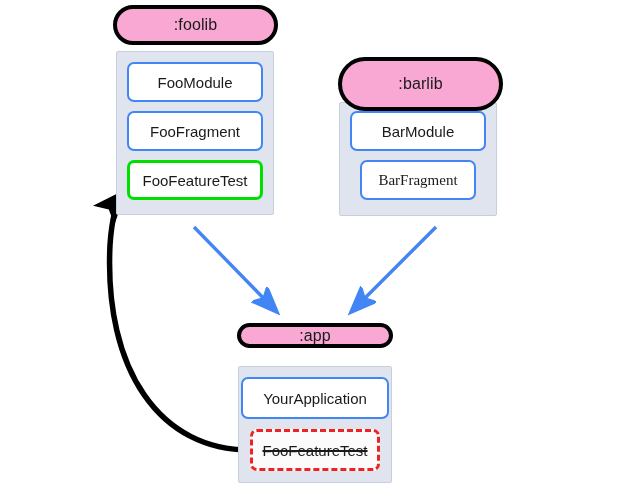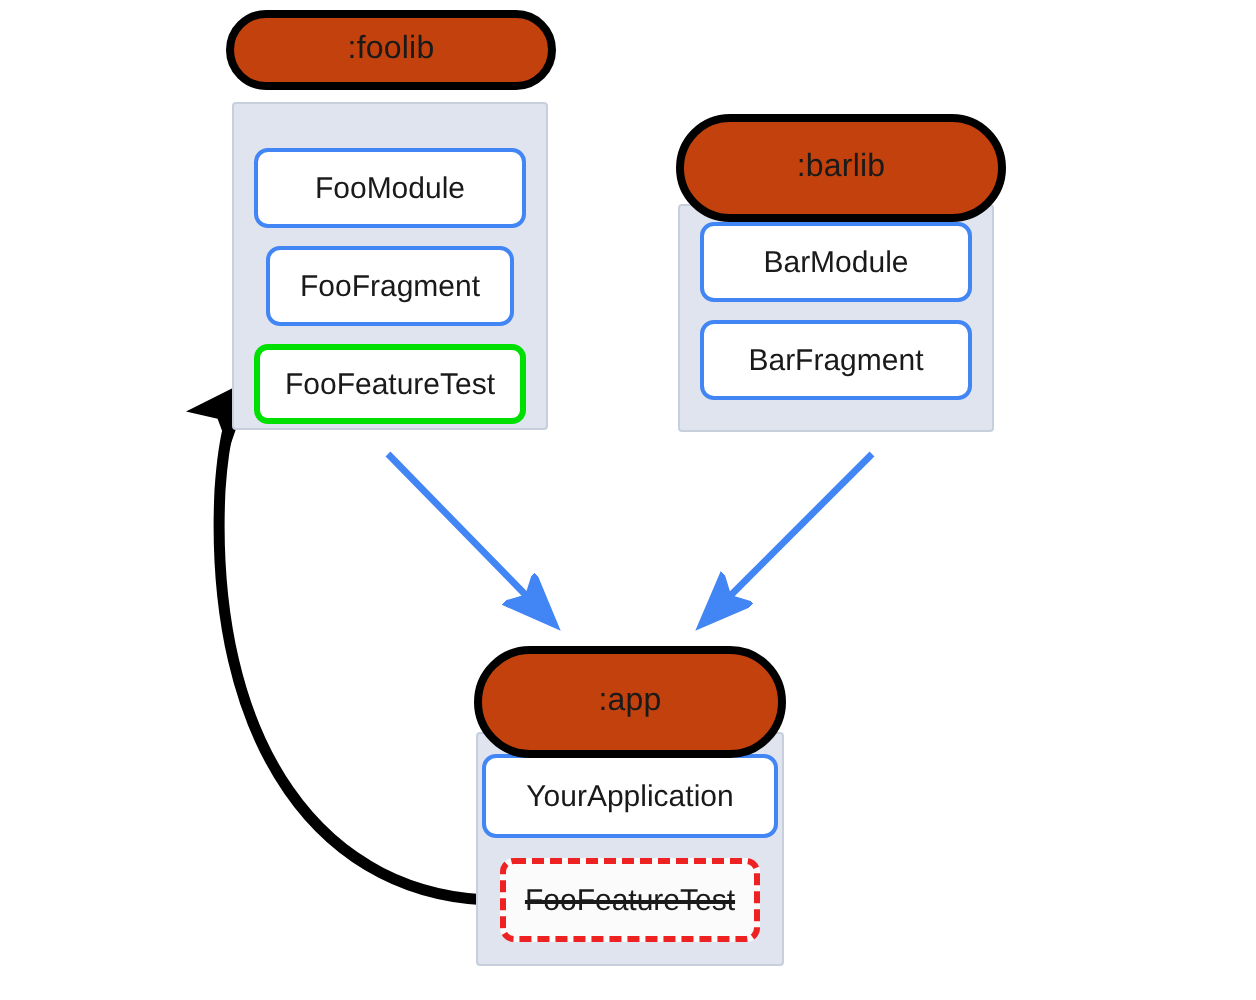--- a/index.html
+++ b/index.html
@@ -23,21 +23,21 @@
     top: 0;
     width: 628px;
     height: 500px;
     pointer-events: none;
   }
 
   
   .module-pill {
     position: absolute;
     box-sizing: border-box;
-    background: #c2410c;
+    background: #f9a8d4;
     border: 4px solid #000000;
     border-radius: 999px;
     display: flex;
     align-items: center;
     justify-content: center;
     font-size: 16px;
     color: #1a1a1a;
     letter-spacing: 0.1px;
     z-index: 5;
   }
@@ -100,46 +100,46 @@
 
     <line x1="436" y1="227" x2="351" y2="312" stroke="#4285f4" stroke-width="3.4" marker-end="url(#blue-head)"></line>
 
     <path d="M 253 450 C 160 452, 104 370, 110 245 C 112 215, 117 200, 124 192" fill="none" stroke="#000000" stroke-width="5.5" stroke-linecap="round" marker-end="url(#black-head)"></path>
   </svg>
 
   <div class="module-pill" style="left:113px; top:5px; width:165px; height:40px;">
     <span>:foolib</span>
   </div>
 
-  <div class="module-body" style="left:116px; top:51px; width:158px; height:164px; padding-top:22px; gap:9px;">
+  <div class="module-body" style="left:116px; top:51px; width:158px; height:164px; padding-top:10px; gap:9px;">
     <div class="class-box blue" style="width:136px; height:40px;">
       <span>FooModule</span>
     </div>
-    <div class="class-box blue" style="width:124px; height:40px;">
+    <div class="class-box blue" style="width:136px; height:40px;">
       <span>FooFragment</span>
     </div>
     <div class="class-box green" style="width:136px; height:40px;">
       <span>FooFeatureTest</span>
     </div>
   </div>
 
   <div class="module-pill" style="left:338px; top:57px; width:165px; height:54px;">
     <span>:barlib</span>
   </div>
 
   <div class="module-body" style="left:339px; top:102px; width:158px; height:114px; padding-top:8px; gap:9px;">
     <div class="class-box blue" style="width:136px; height:40px;">
       <span>BarModule</span>
     </div>
-    <div class="class-box blue" style="width:136px; height:40px;">
+    <div class="class-box blue" style="width:116px; height:40px;font-family:Liberation Serif, serif;">
       <span>BarFragment</span>
     </div>
   </div>
 
-  <div class="module-pill" style="left:237px; top:323px; width:156px; height:56px;">
+  <div class="module-pill" style="left:237px; top:323px; width:156px; height:25px;">
     <span>:app</span>
   </div>
 
   <div class="module-body" style="left:238px; top:366px; width:154px; height:117px; padding-top:10px; gap:10px;">
     <div class="class-box blue" style="width:148px; height:42px;">
       <span>YourApplication</span>
     </div>
     <div class="class-box red-dashed" style="width:130px; height:42px;">
       <span>FooFeatureTest</span>
     </div>

